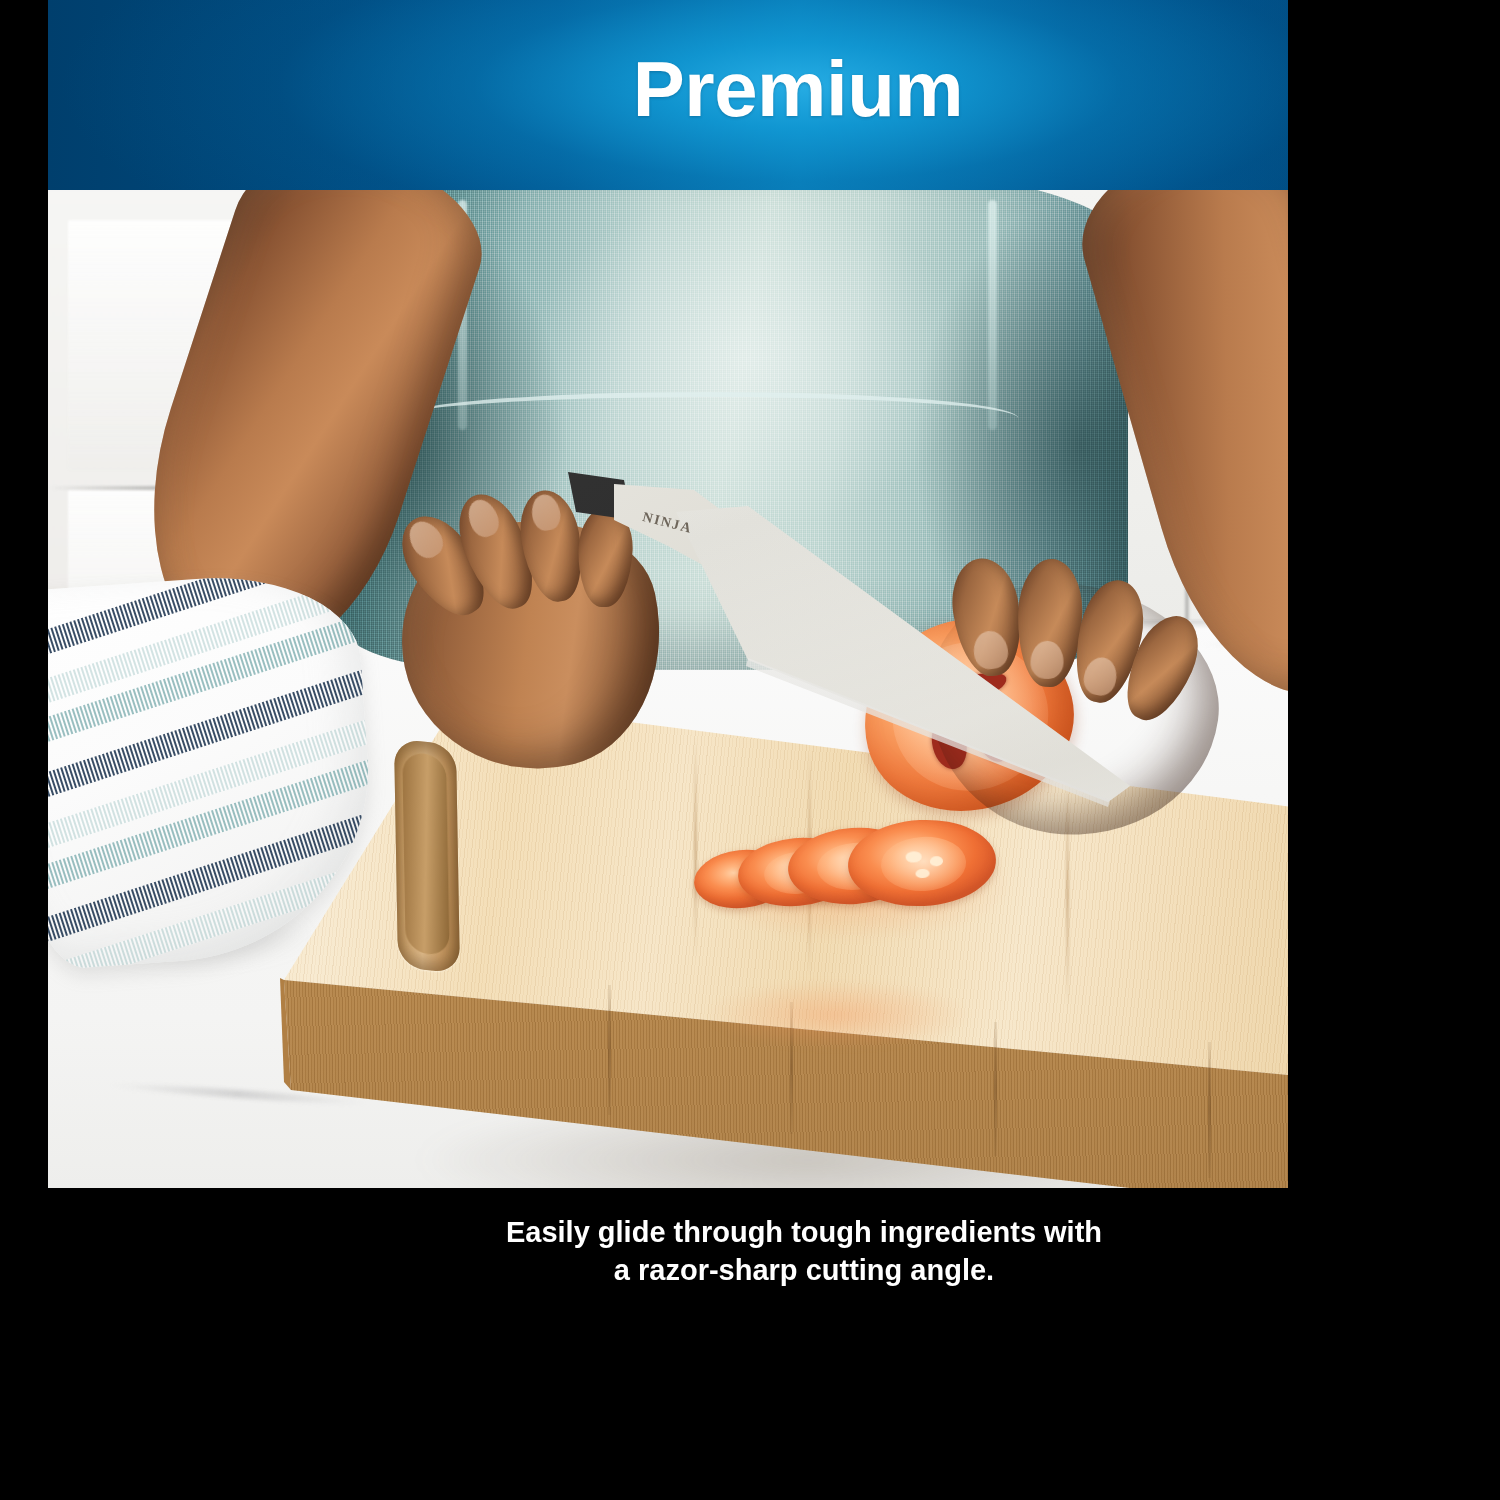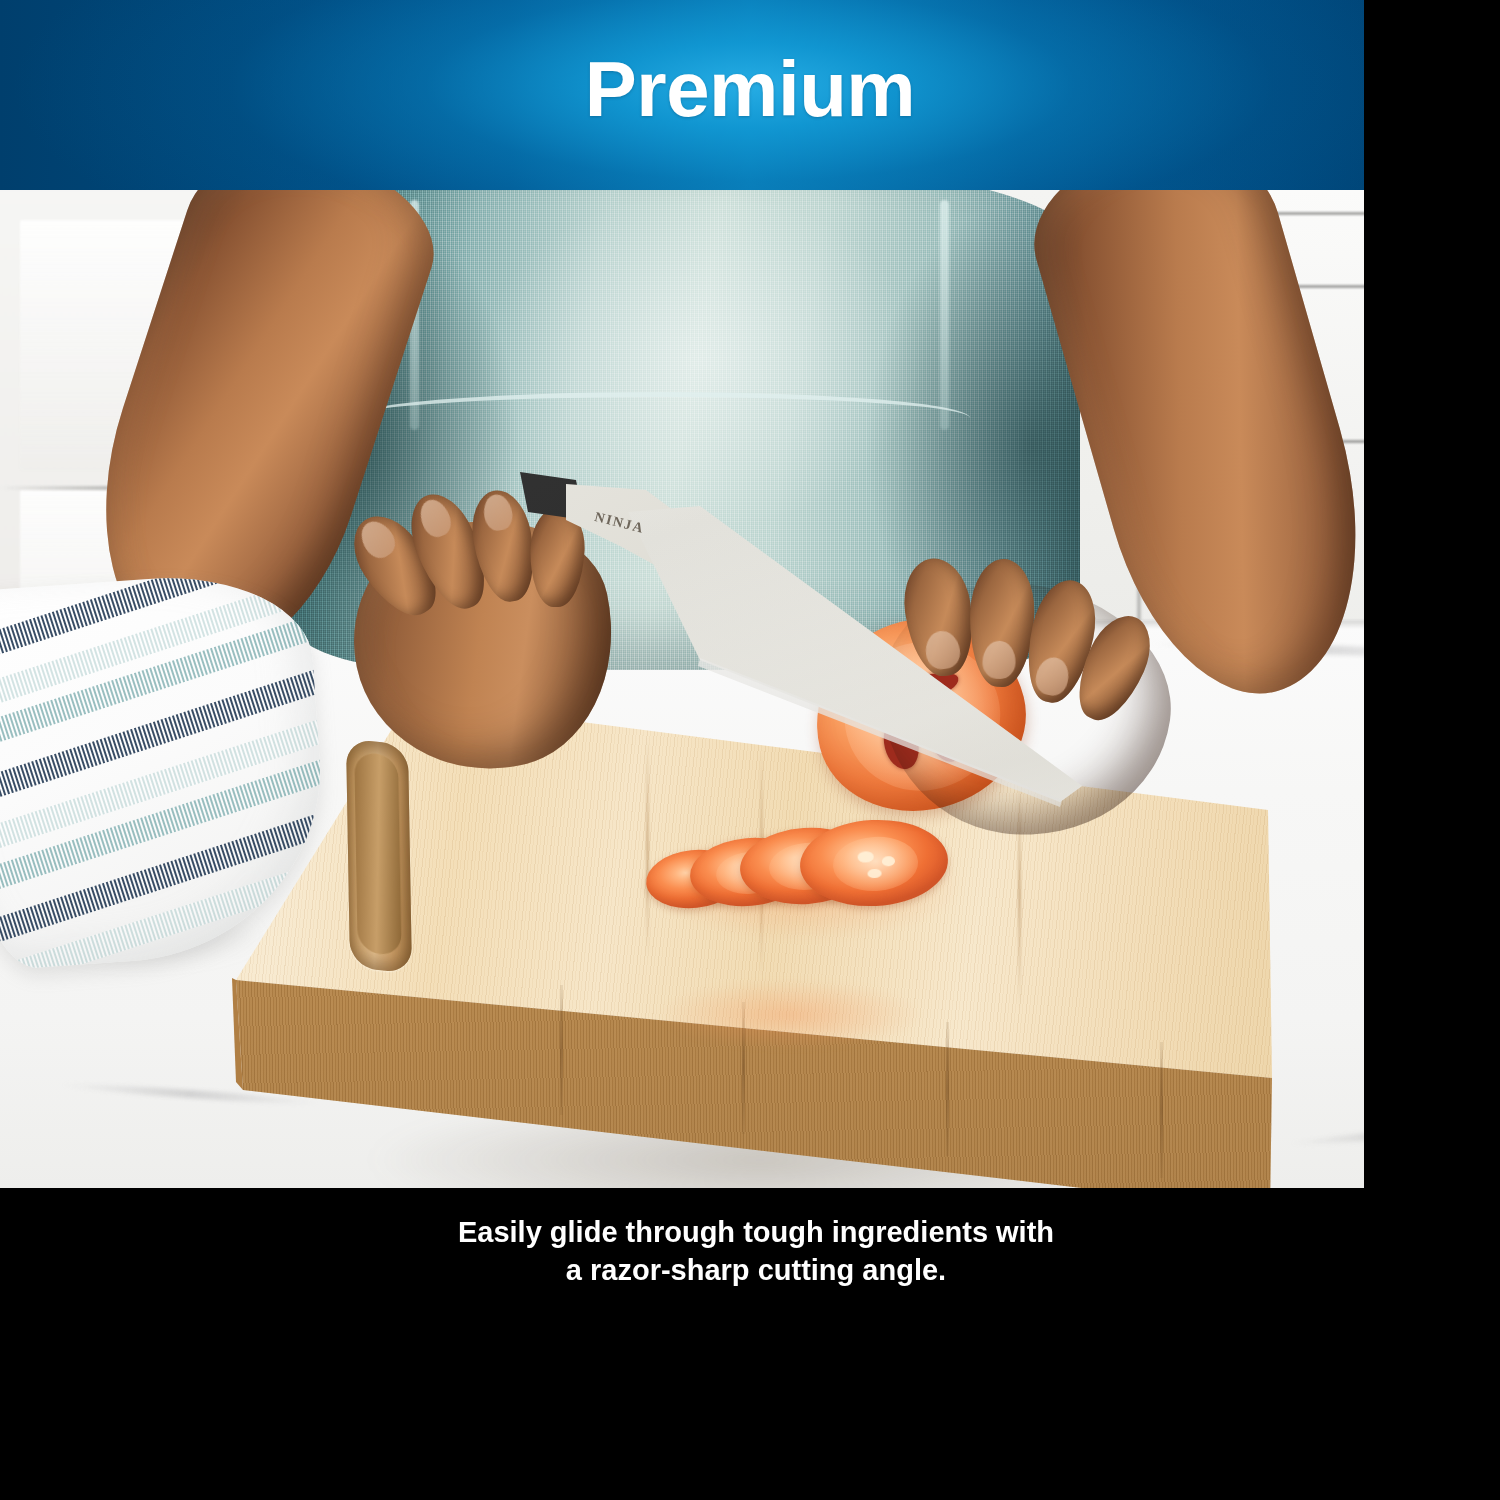--- a/index.html
+++ b/index.html
@@ -6,23 +6,24 @@
   * { margin:0; padding:0; box-sizing:border-box; }
   html, body {
     width:1500px; height:1500px;
     background:#000;
     font-family:"Liberation Sans", sans-serif;
     overflow:hidden;
   }
 
   .card {
     position:relative;
-    width:1364px; height:1500px;
+    width:1240px; height:1500px;
     background:#4d7c0f;
     overflow:hidden;
+    margin-left:48px;
   }
 
   
   .banner {
     position:absolute; left:0; top:0;
     width:1500px; height:190px;
     background:
       radial-gradient(ellipse 62% 150% at 50% 42%,
         #1AA3DC 0%, #129BD6 14%, #0B86C2 32%,
         #0670AC 50%, #026architecture 50%, #01598F 68%,

